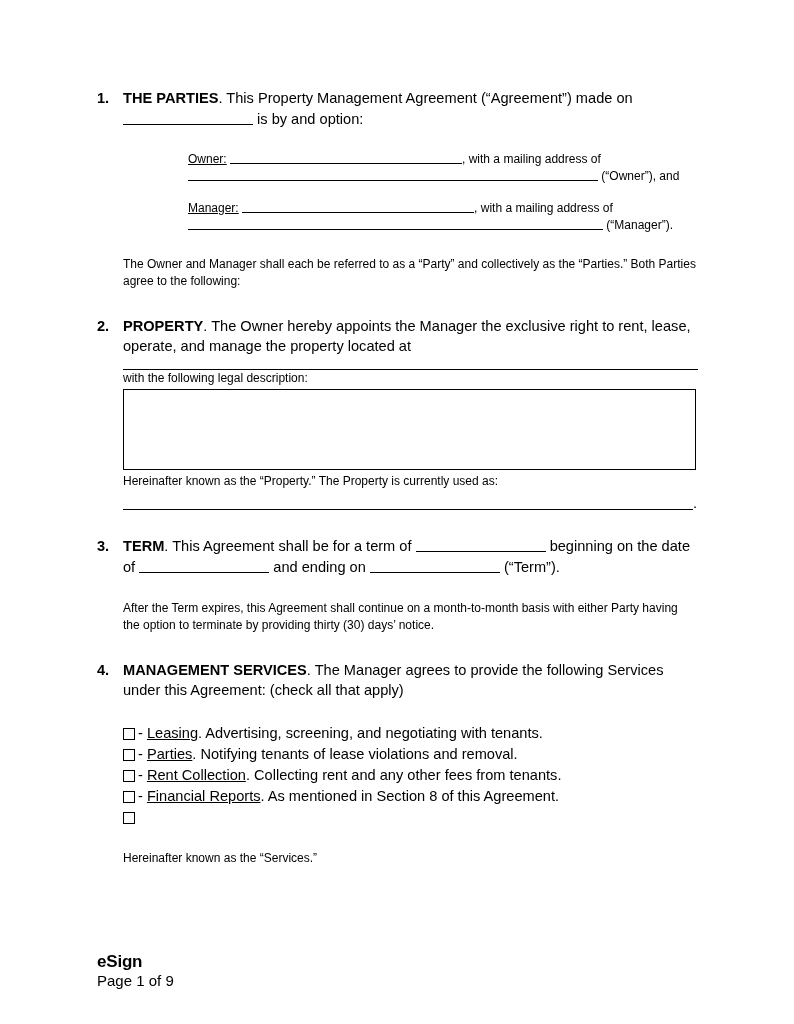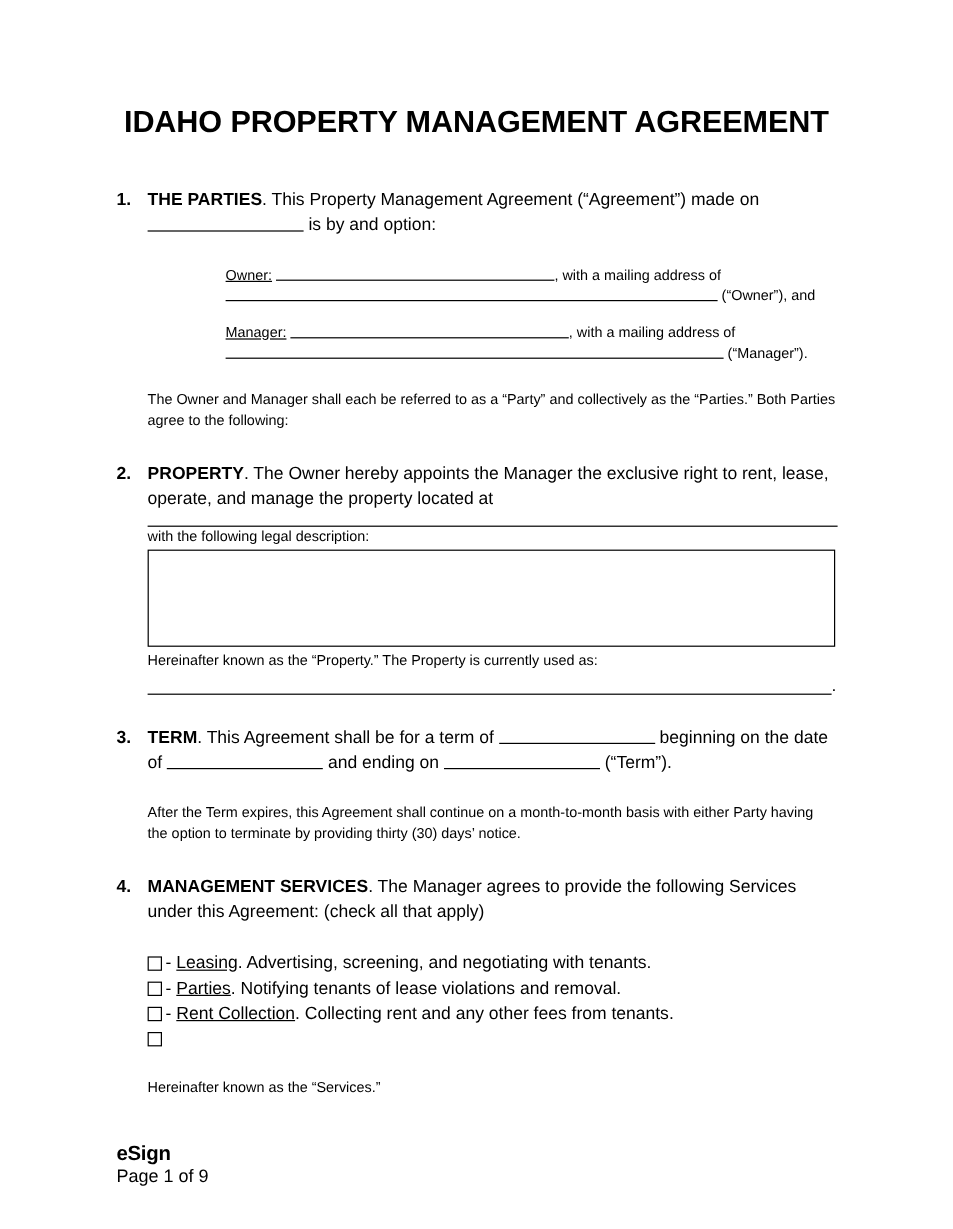--- a/index.html
+++ b/index.html
@@ -145,21 +145,20 @@
     font-size: 15px;
   }
 </style>
 </head>
 <body>
 
 <div class="page">
 
   <div class="doc-body">
 
-    <h1 class="doc-title">IDAHO PROPERTY MANAGEMENT AGREEMENT</h1>
 
     <div class="clause">
       <div class="clause-num">1.</div>
       <div class="clause-body">
         <b>THE PARTIES</b><span>. This Property Management Agreement (“Agreement”) made on</span>
         <span class="blank b-date"></span>
         <span>is by and option:</span>
       </div>
     </div>
 
@@ -258,20 +257,24 @@
         <span class="checkbox"></span>
         <span class="check-text"><span>- </span><span class="u">Parties</span><span>. Notifying tenants of lease violations and removal.</span></span>
       </div>
 
       <div class="check-row">
         <span class="checkbox"></span>
         <span class="check-text"><span>- </span><span class="u">Rent Collection</span><span>. Collecting rent and any other fees from tenants.</span></span>
       </div>
 
 
+      <div class="check-row">
+        <span class="checkbox"></span>
+        <span class="check-text"><span>- </span><span class="u">Financial Reports</span><span>. As mentioned in Section 8 of this Agreement.</span></span>
+      </div>
 
       <div class="check-row">
         <span class="checkbox"></span>
       </div>
 
     </div>
 
     <div class="gap-md"></div>
 
     <div class="para indent-1">Hereinafter known as the “Services.”</div>

